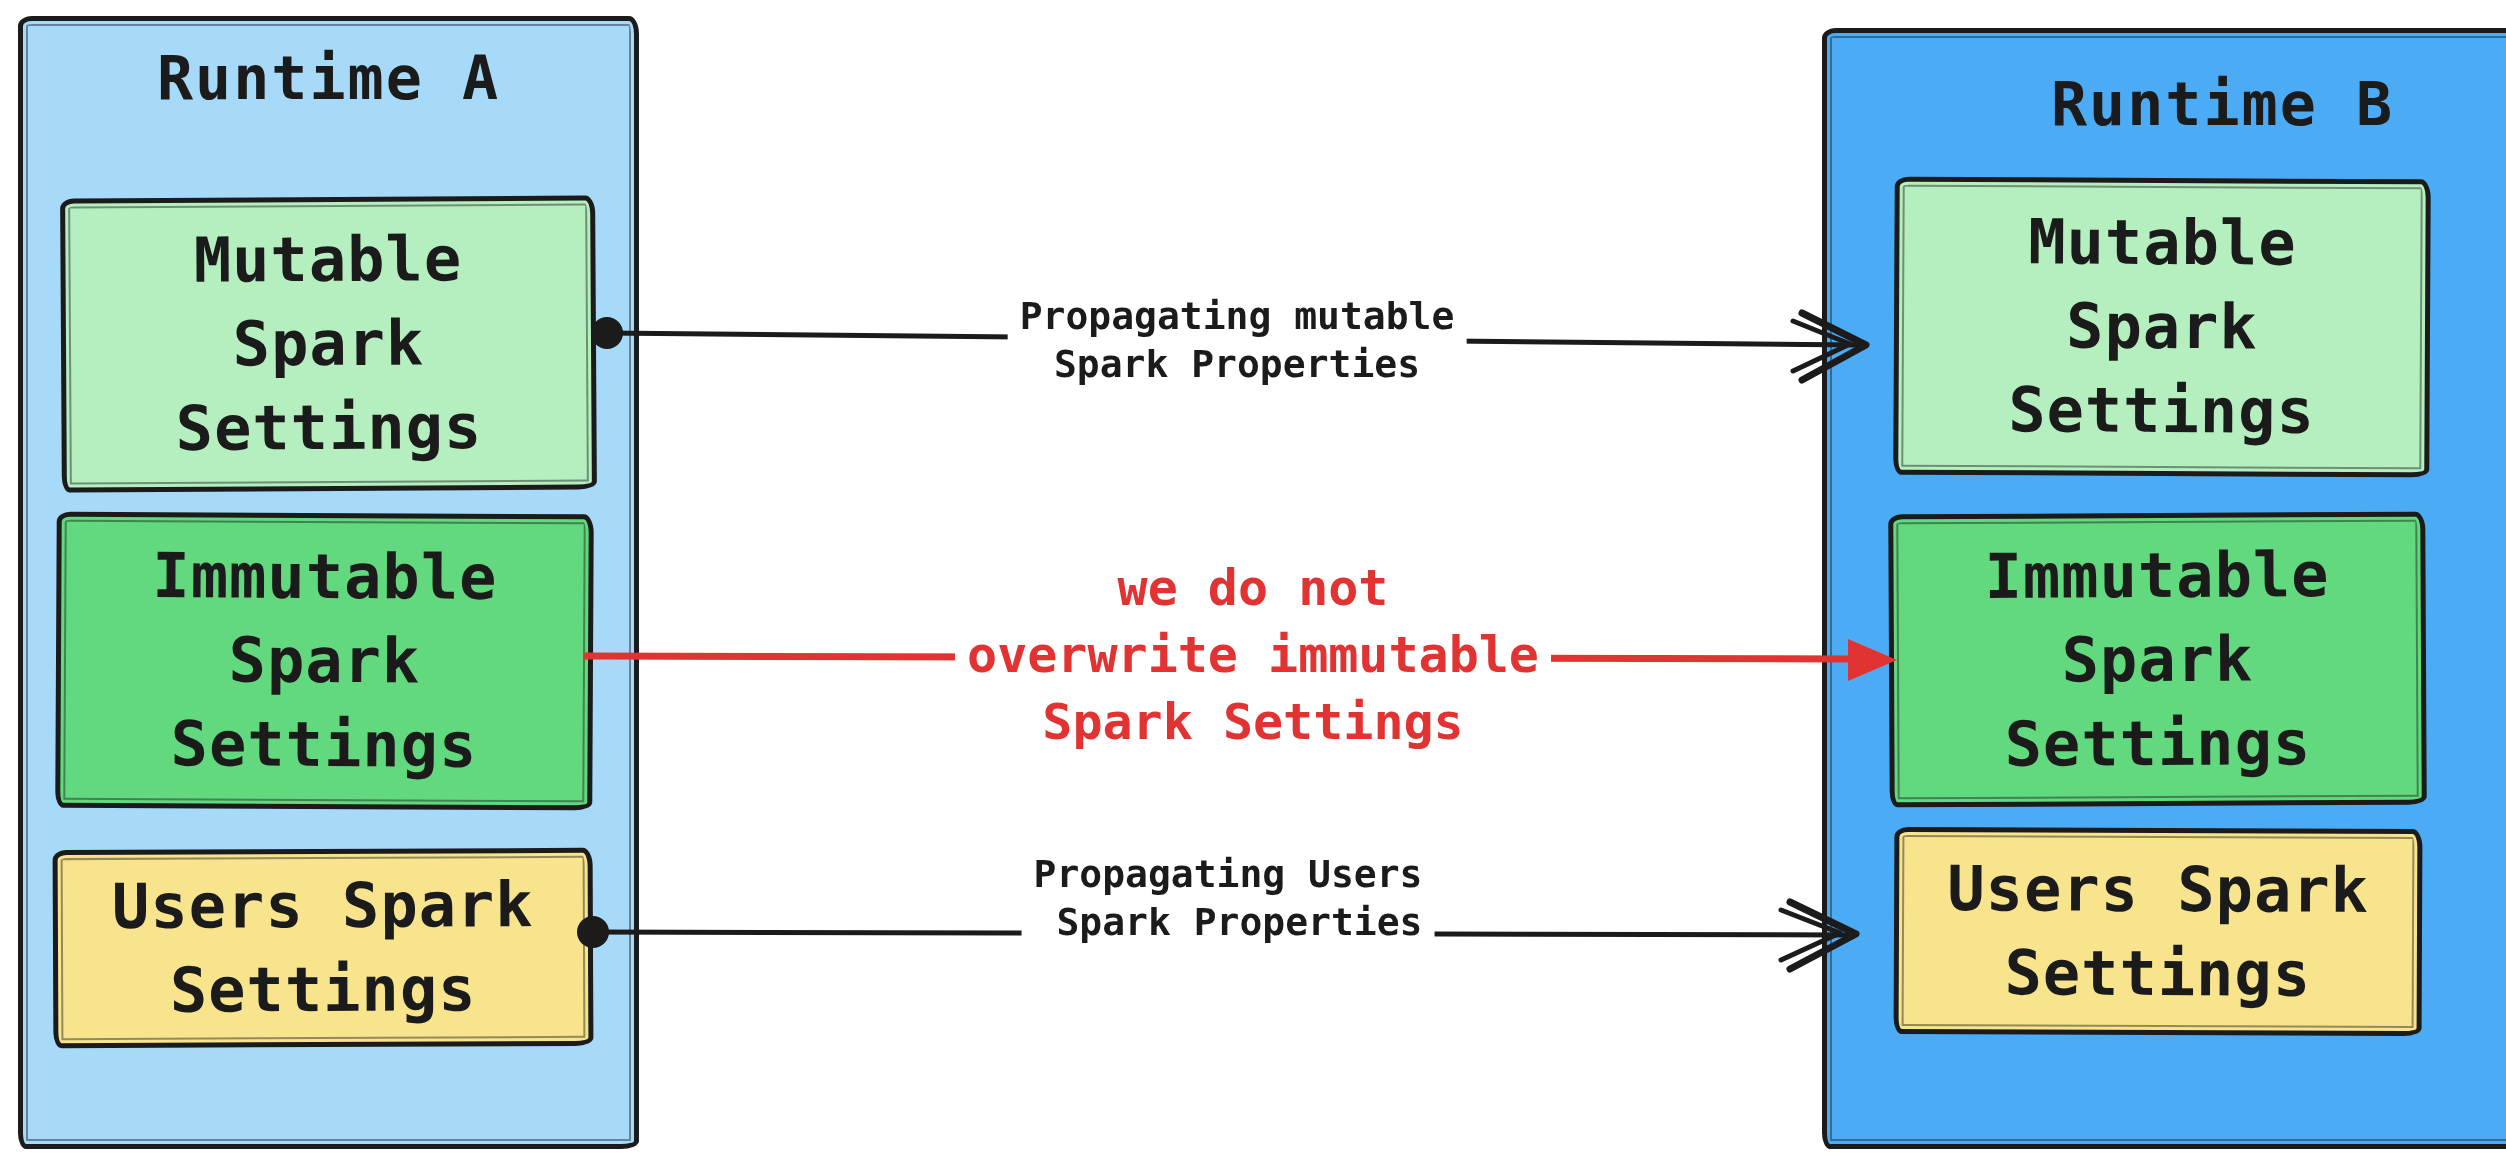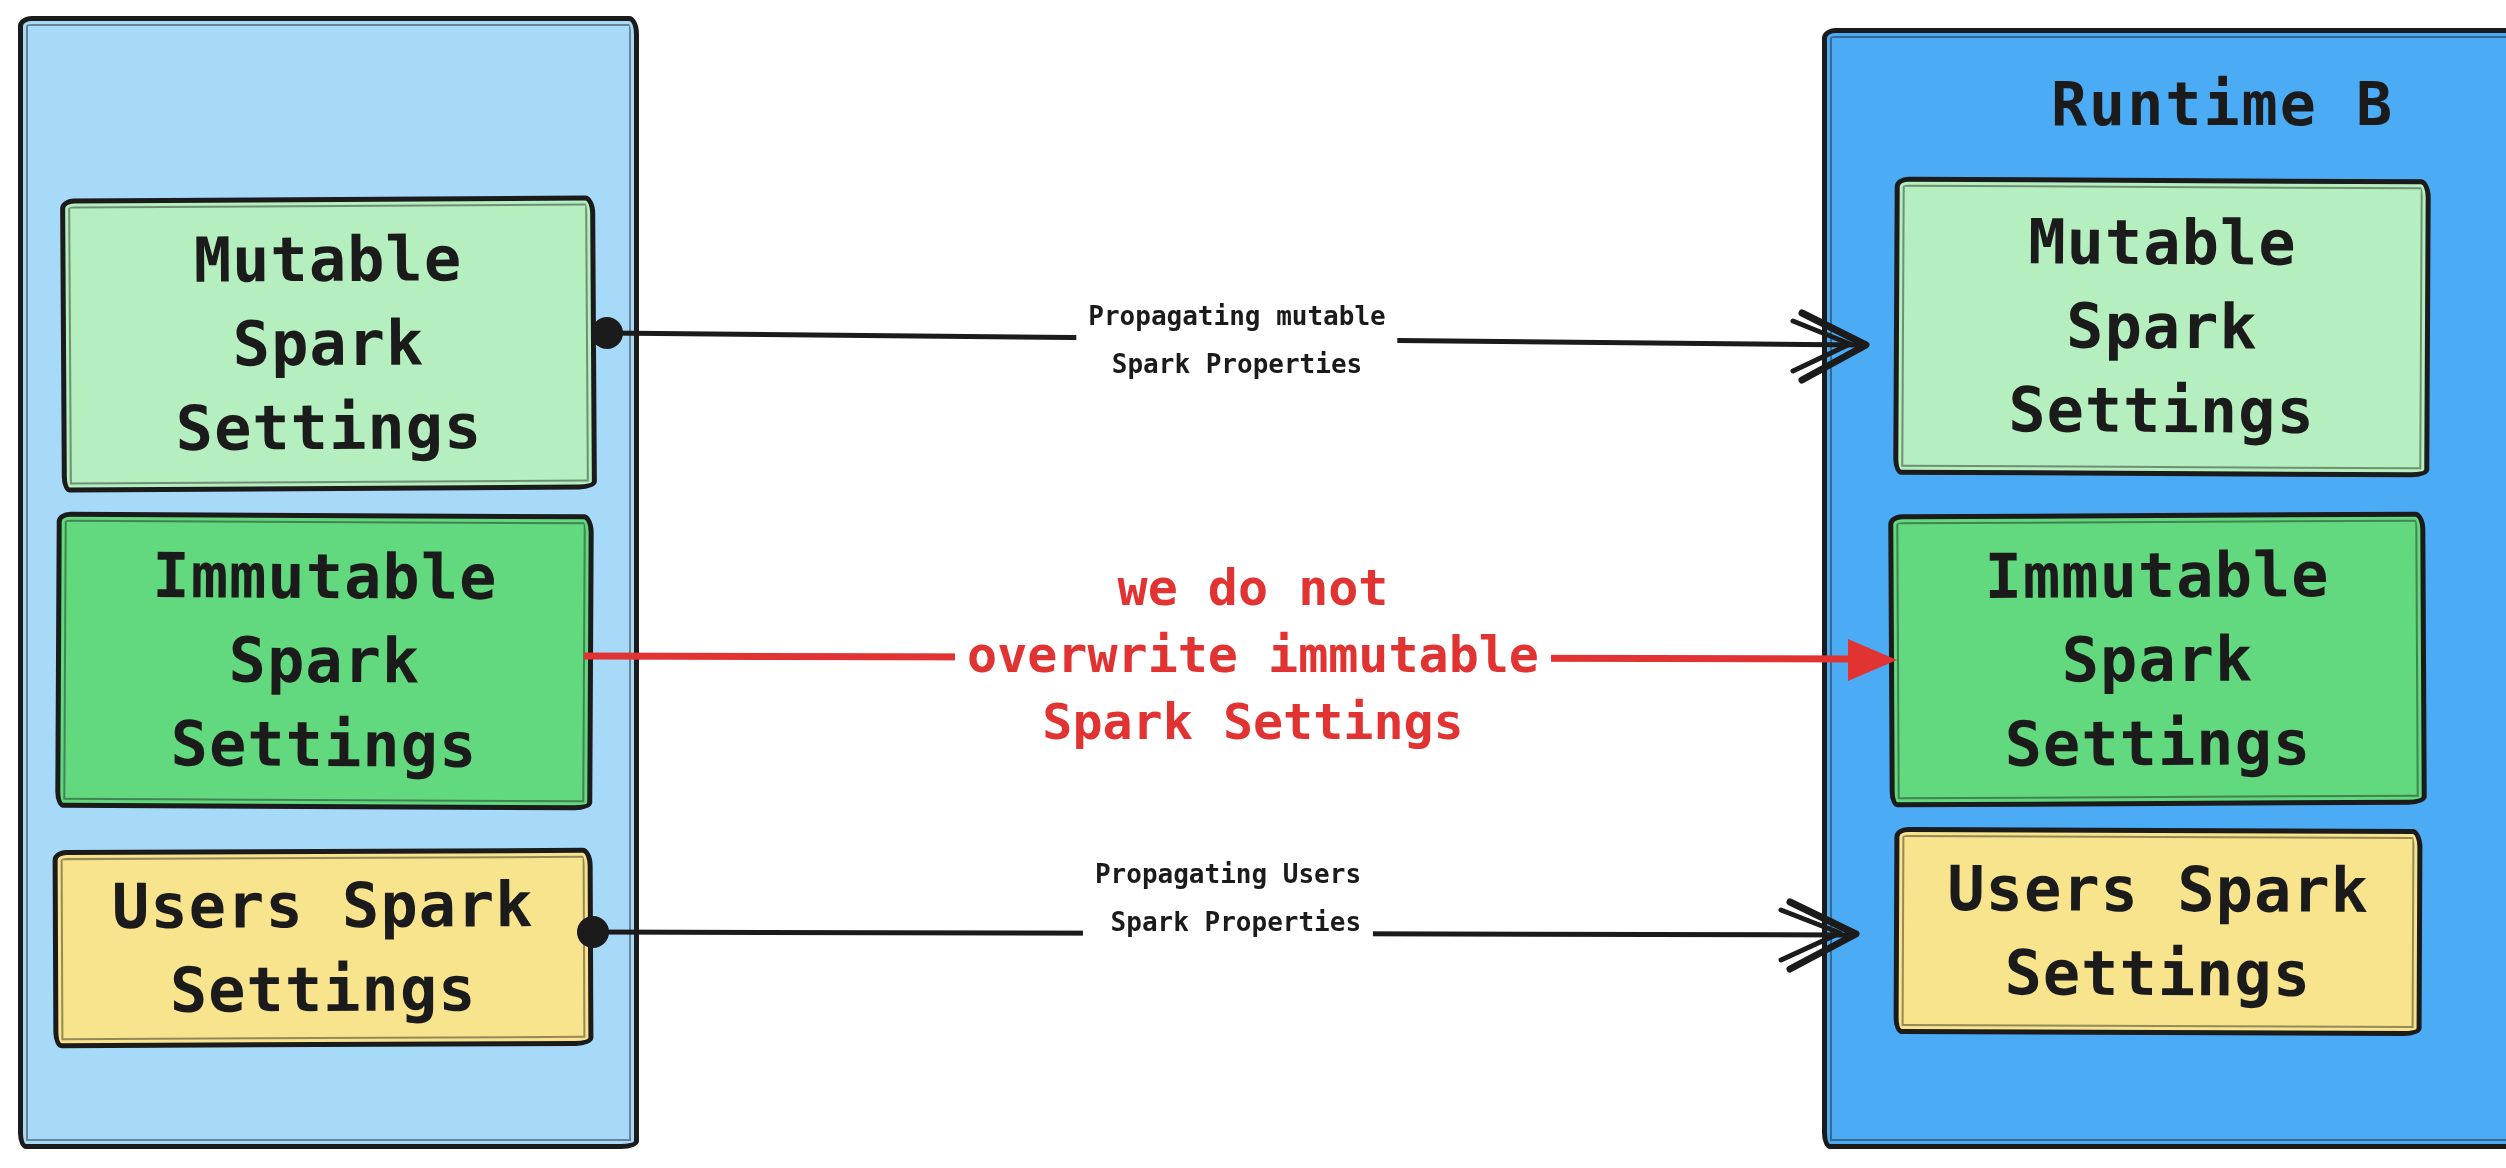--- a/index.html
+++ b/index.html
@@ -92,39 +92,40 @@
   .arrow-label {
     position: absolute;
     transform: translate(-50%, -50%);
     background: #ffffff;
     text-align: center;
     white-space: pre-line;
     font-weight: 700;
     padding: 2px 12px;
   }
   .arrow-label.black {
-    font-size: 26px;
+    font-size: 38px;
     line-height: 48px;
     color: #1b1b1b;
   }
   .arrow-label.red {
     font-size: 50px;
     line-height: 67px;
     color: #e23333;
   }
   .label-propagate-mutable { left: 1237px; top: 340px; }
   .label-no-overwrite      { left: 1253px; top: 655px; }
   .label-propagate-users   { left: 1228px; top: 898px; text-align: right; }
 </style>
 </head>
 <body>
 
 <div class="stage">
 
   <div class="panel panel-a sketch">
+    <div class="runtime-title">Runtime A</div>
     <div class="setting-box sketch fill-mutable box-a-mutable">
       <span>Mutable
 Spark
 Settings</span>
     </div>
     <div class="setting-box sketch fill-immutable box-a-immutable">
       <span>Immutable
 Spark
 Settings</span>
     </div>

